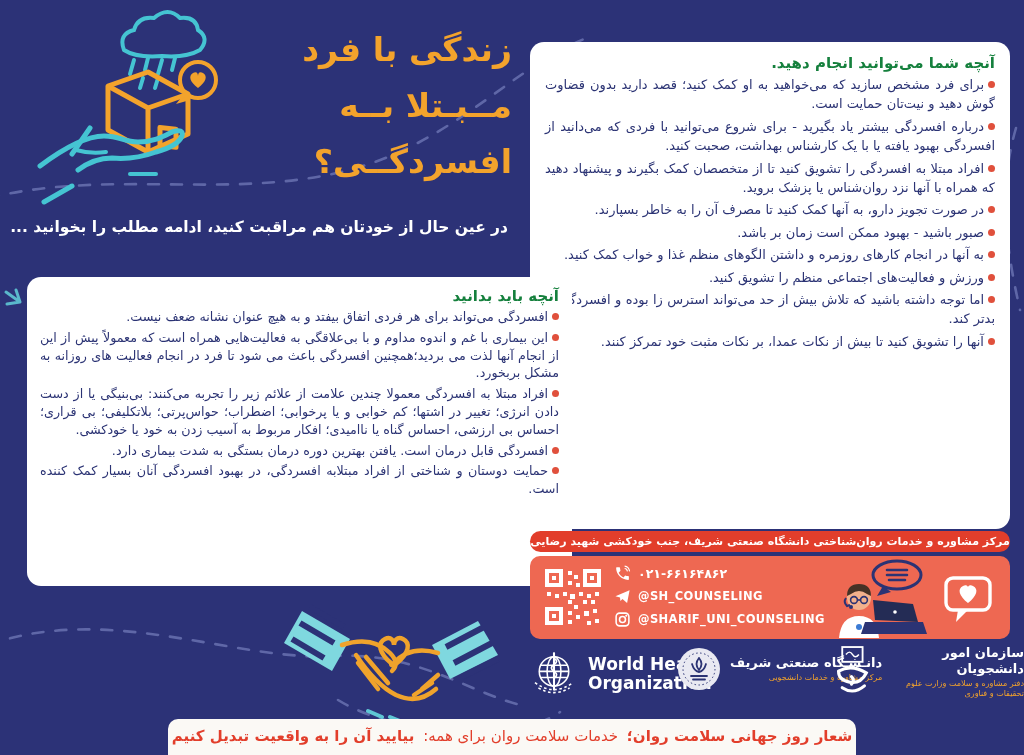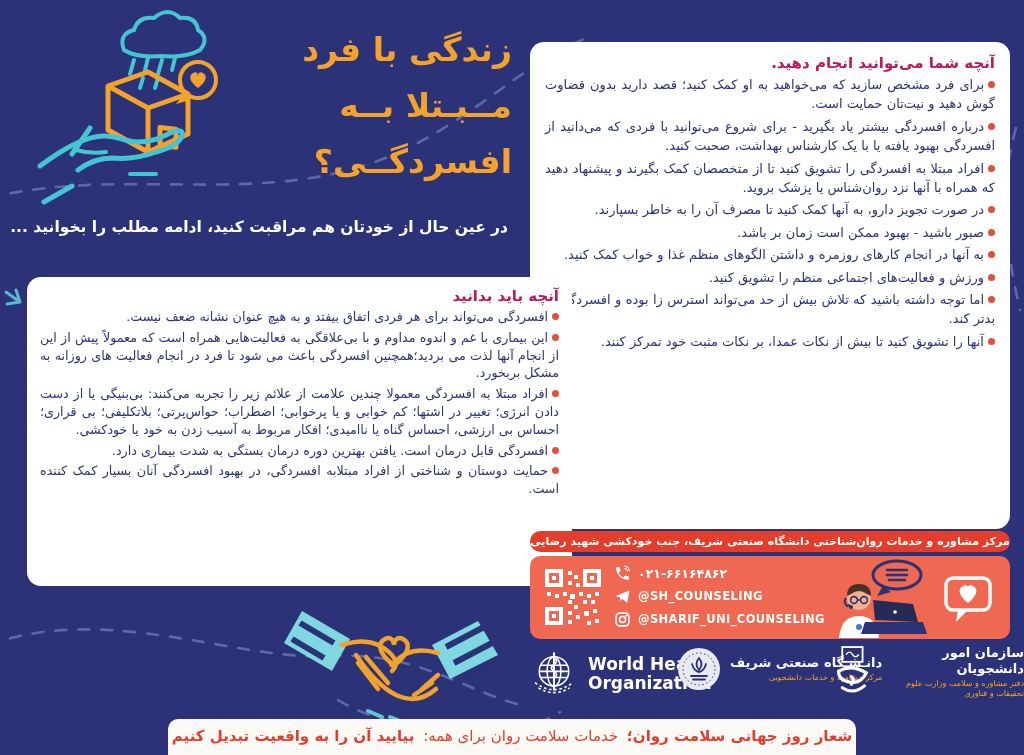--- a/index.html
+++ b/index.html
@@ -16,21 +16,21 @@
   .title{left:238px;top:22px;width:274px;text-align:right;direction:rtl;
          color:#f3a32c;font-weight:800;font-size:33px;line-height:56px;z-index:2;}
 
   
   .intro{left:10px;top:214px;width:498px;direction:rtl;text-align:right;
          color:#ffffff;font-weight:700;font-size:15.5px;line-height:27px;z-index:2;}
 
   
   .card{background:#ffffff;border-radius:14px;box-sizing:border-box;
         direction:rtl;color:#2b3374;overflow:hidden;z-index:2;}
-  .card h2{margin:0 0 3px 0;font-size:15px;font-weight:800;color:#be185d;}
+  .card h2{margin:0 0 3px 0;font-size:15px;font-weight:800;color:#15803d;}
   .card p{margin:0 0 3px 0;text-align:justify;}
   .do-card{left:530px;top:42px;width:480px;height:487px;padding:12px 15px;}
   .do-card p{font-size:13px;line-height:19.4px;}
   .know-card{left:27px;top:277px;width:545px;height:309px;padding:10px 13px;}
   .know-card p{font-size:12.7px;line-height:17.8px;}
   .card p::before{content:"";display:inline-block;width:7px;height:7px;border-radius:50%;
         background:#e0503c;margin-left:4px;transform:translateY(-1px);}
 
   
   .contact-pill{left:530px;top:531px;width:480px;height:21px;border-radius:11px;

